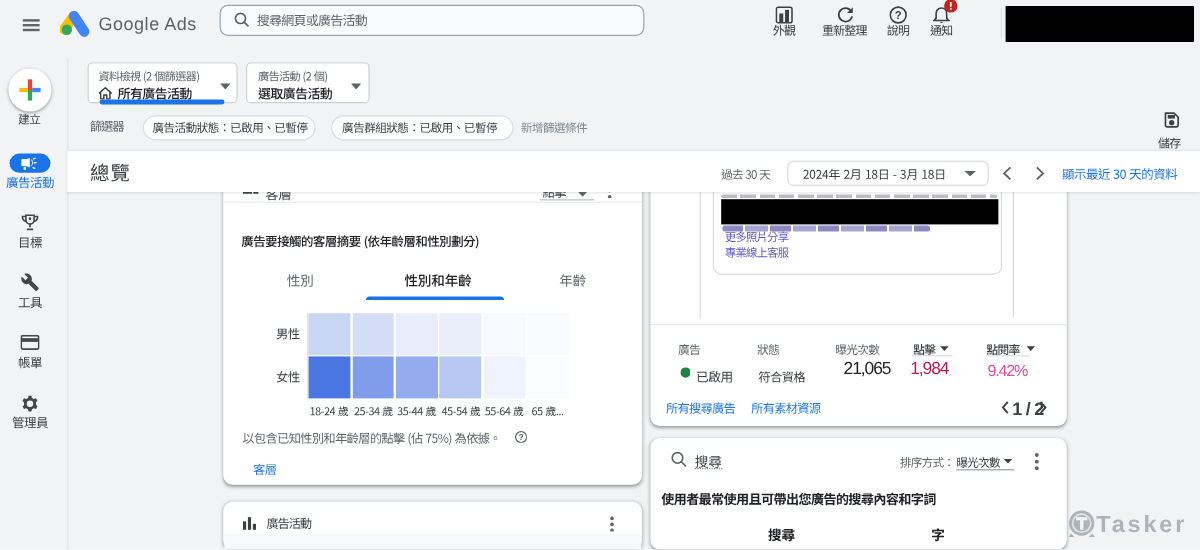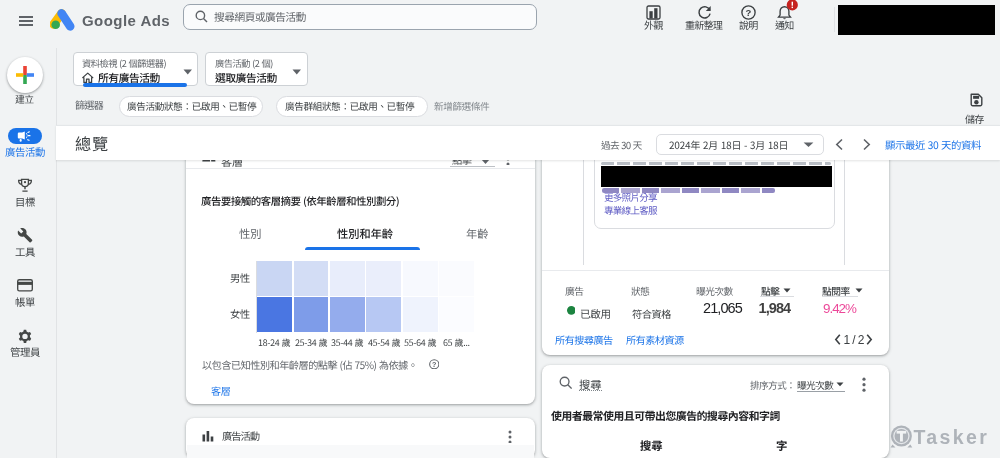--- a/index.html
+++ b/index.html
@@ -186,21 +186,21 @@
   </svg>
 <div style="position:absolute;left:0px;top:0px;width:1000px;height:458px;background:#f1f3f4;"></div>
 <div style="position:absolute;left:19px;top:15.9px;width:14px;height:1.7px;background:#5f6368;"></div>
 <div style="position:absolute;left:19px;top:19.9px;width:14px;height:1.7px;background:#5f6368;"></div>
 <div style="position:absolute;left:19px;top:23.9px;width:14px;height:1.7px;background:#5f6368;"></div>
 <svg style="position:absolute;left:50px;top:9px;" width="25" height="22" viewBox="0 0 25 22">
     <line x1="3.6" y1="15.4" x2="11.6" y2="4.4" stroke="#fbbc04" stroke-width="8.6" stroke-linecap="round"></line>
 <circle cx="5.7" cy="15.8" r="4.3" fill="#34a853"></circle>
 <line x1="11.6" y1="4.4" x2="20.2" y2="17.4" stroke="#4285f4" stroke-width="8.6" stroke-linecap="round"></line>
   </svg>
-<div style="position:absolute;left:82px;top:12.6px;font-size:15px;font-weight:700;color:#5f6368;white-space:pre;letter-spacing:0.45px;line-height:1">Google Ads</div>
+<div style="position:absolute;left:82px;top:12.6px;font-size:15px;font-weight:400;color:#5f6368;white-space:pre;letter-spacing:0.45px;line-height:1">Google Ads</div>
 <div style="position:absolute;left:183px;top:3.8px;width:354px;height:26.5px;background:#fafbfc;border:1px solid #9aa4ae;border-radius:7px;box-sizing:border-box;"></div>
 <svg style="position:absolute;left:195px;top:10px;" width="13" height="13" viewBox="0 0 13 13">
     <circle cx="5.4" cy="5.4" r="4.2" fill="none" stroke="#5f6368" stroke-width="1.4"></circle>
     <line x1="8.5" y1="8.5" x2="12" y2="12" stroke="#5f6368" stroke-width="1.4"></line>
   </svg>
 <svg class="tr" style="left:213.5px;top:21.3px" width="1" height="1">
     <g fill="#5f6368">
       <use href="#g641Cr" transform="matrix(0.0108,0,0,-0.0108,0.0,0)"></use>
       <use href="#g5C0Br" transform="matrix(0.0108,0,0,-0.0108,10.2,0)"></use>
       <use href="#g7DB2r" transform="matrix(0.0108,0,0,-0.0108,20.4,0)"></use>
@@ -773,21 +773,21 @@
   </svg>
 <svg class="tr" style="left:631.5px;top:318.0px" width="1" height="1">
     <g fill="#3c4043">
       <use href="#g7B26r" transform="matrix(0.0102,0,0,-0.0102,0.0,0)"></use>
       <use href="#g5408r" transform="matrix(0.0102,0,0,-0.0102,9.8,0)"></use>
       <use href="#g8CC7r" transform="matrix(0.0102,0,0,-0.0102,19.5,0)"></use>
       <use href="#g683Cr" transform="matrix(0.0102,0,0,-0.0102,29.2,0)"></use>
     </g>
   </svg>
 <div style="position:absolute;left:703px;top:301.4px;font-size:14.5px;font-weight:400;color:#202124;white-space:pre;letter-spacing:-0.9px;line-height:1">21,065</div>
-<div style="position:absolute;left:758.5px;top:301.4px;font-size:14.5px;font-weight:700;color:#404040;white-space:pre;letter-spacing:-0.9px;line-height:1">1,984</div>
+<div style="position:absolute;left:758.5px;top:301.4px;font-size:14.5px;font-weight:400;color:#be185d;white-space:pre;letter-spacing:-0.9px;line-height:1">1,984</div>
 <div style="position:absolute;left:823px;top:302.3px;font-size:13.4px;font-weight:400;color:#ec4899;white-space:pre;letter-spacing:-1px;line-height:1">9.42%</div>
 <svg class="tr" style="left:555.0px;top:344.0px" width="1" height="1">
     <g fill="#1a73e8">
       <use href="#g6240r" transform="matrix(0.0102,0,0,-0.0102,0.0,0)"></use>
       <use href="#g6709r" transform="matrix(0.0102,0,0,-0.0102,9.6,0)"></use>
       <use href="#g641Cr" transform="matrix(0.0102,0,0,-0.0102,19.2,0)"></use>
       <use href="#g5C0Br" transform="matrix(0.0102,0,0,-0.0102,28.8,0)"></use>
       <use href="#g5EE3r" transform="matrix(0.0102,0,0,-0.0102,38.4,0)"></use>
       <use href="#g544Ar" transform="matrix(0.0102,0,0,-0.0102,48.0,0)"></use>
     </g>
@@ -798,21 +798,21 @@
       <use href="#g6709r" transform="matrix(0.0102,0,0,-0.0102,9.6,0)"></use>
       <use href="#g7D20r" transform="matrix(0.0102,0,0,-0.0102,19.2,0)"></use>
       <use href="#g6750r" transform="matrix(0.0102,0,0,-0.0102,28.8,0)"></use>
       <use href="#g8CC7r" transform="matrix(0.0102,0,0,-0.0102,38.4,0)"></use>
       <use href="#g6E90r" transform="matrix(0.0102,0,0,-0.0102,48.0,0)"></use>
     </g>
   </svg>
 <svg style="position:absolute;left:834px;top:333.5px;" width="7" height="11" viewBox="0 0 7 11">
     <path d="M5.8 0.8 L1.8 5.5 L5.8 10.2" fill="none" stroke="#3c4043" stroke-width="1.6"></path>
   </svg>
-<div style="position:absolute;left:843.5px;top:334px;font-size:12px;font-weight:400;color:#3c4043;white-space:pre;letter-spacing:-0.6px;line-height:1">1 / 2</div>
+<div style="position:absolute;left:843.5px;top:334px;font-size:15px;font-weight:700;color:#3c4043;white-space:pre;letter-spacing:-0.6px;line-height:1">1 / 2</div>
 <svg style="position:absolute;left:865.5px;top:333.5px;" width="7" height="11" viewBox="0 0 7 11">
     <path d="M1.2 0.8 L5.2 5.5 L1.2 10.2" fill="none" stroke="#3c4043" stroke-width="1.6"></path>
   </svg>
 <div class="card" style="left:542px;top:364.5px;width:347px;height:93.5px"></div>
 <svg style="position:absolute;left:558.8px;top:376.3px;" width="13.5" height="13.5" viewBox="0 0 13.5 13.5">
     <circle cx="5.6" cy="5.6" r="4.4" fill="none" stroke="#5f6368" stroke-width="1.35"></circle>
     <line x1="8.8" y1="8.8" x2="12.6" y2="12.6" stroke="#5f6368" stroke-width="1.35"></line>
   </svg>
 <svg class="tr" style="left:579.0px;top:389.3px" width="1" height="1">
     <g fill="#3c4043">

